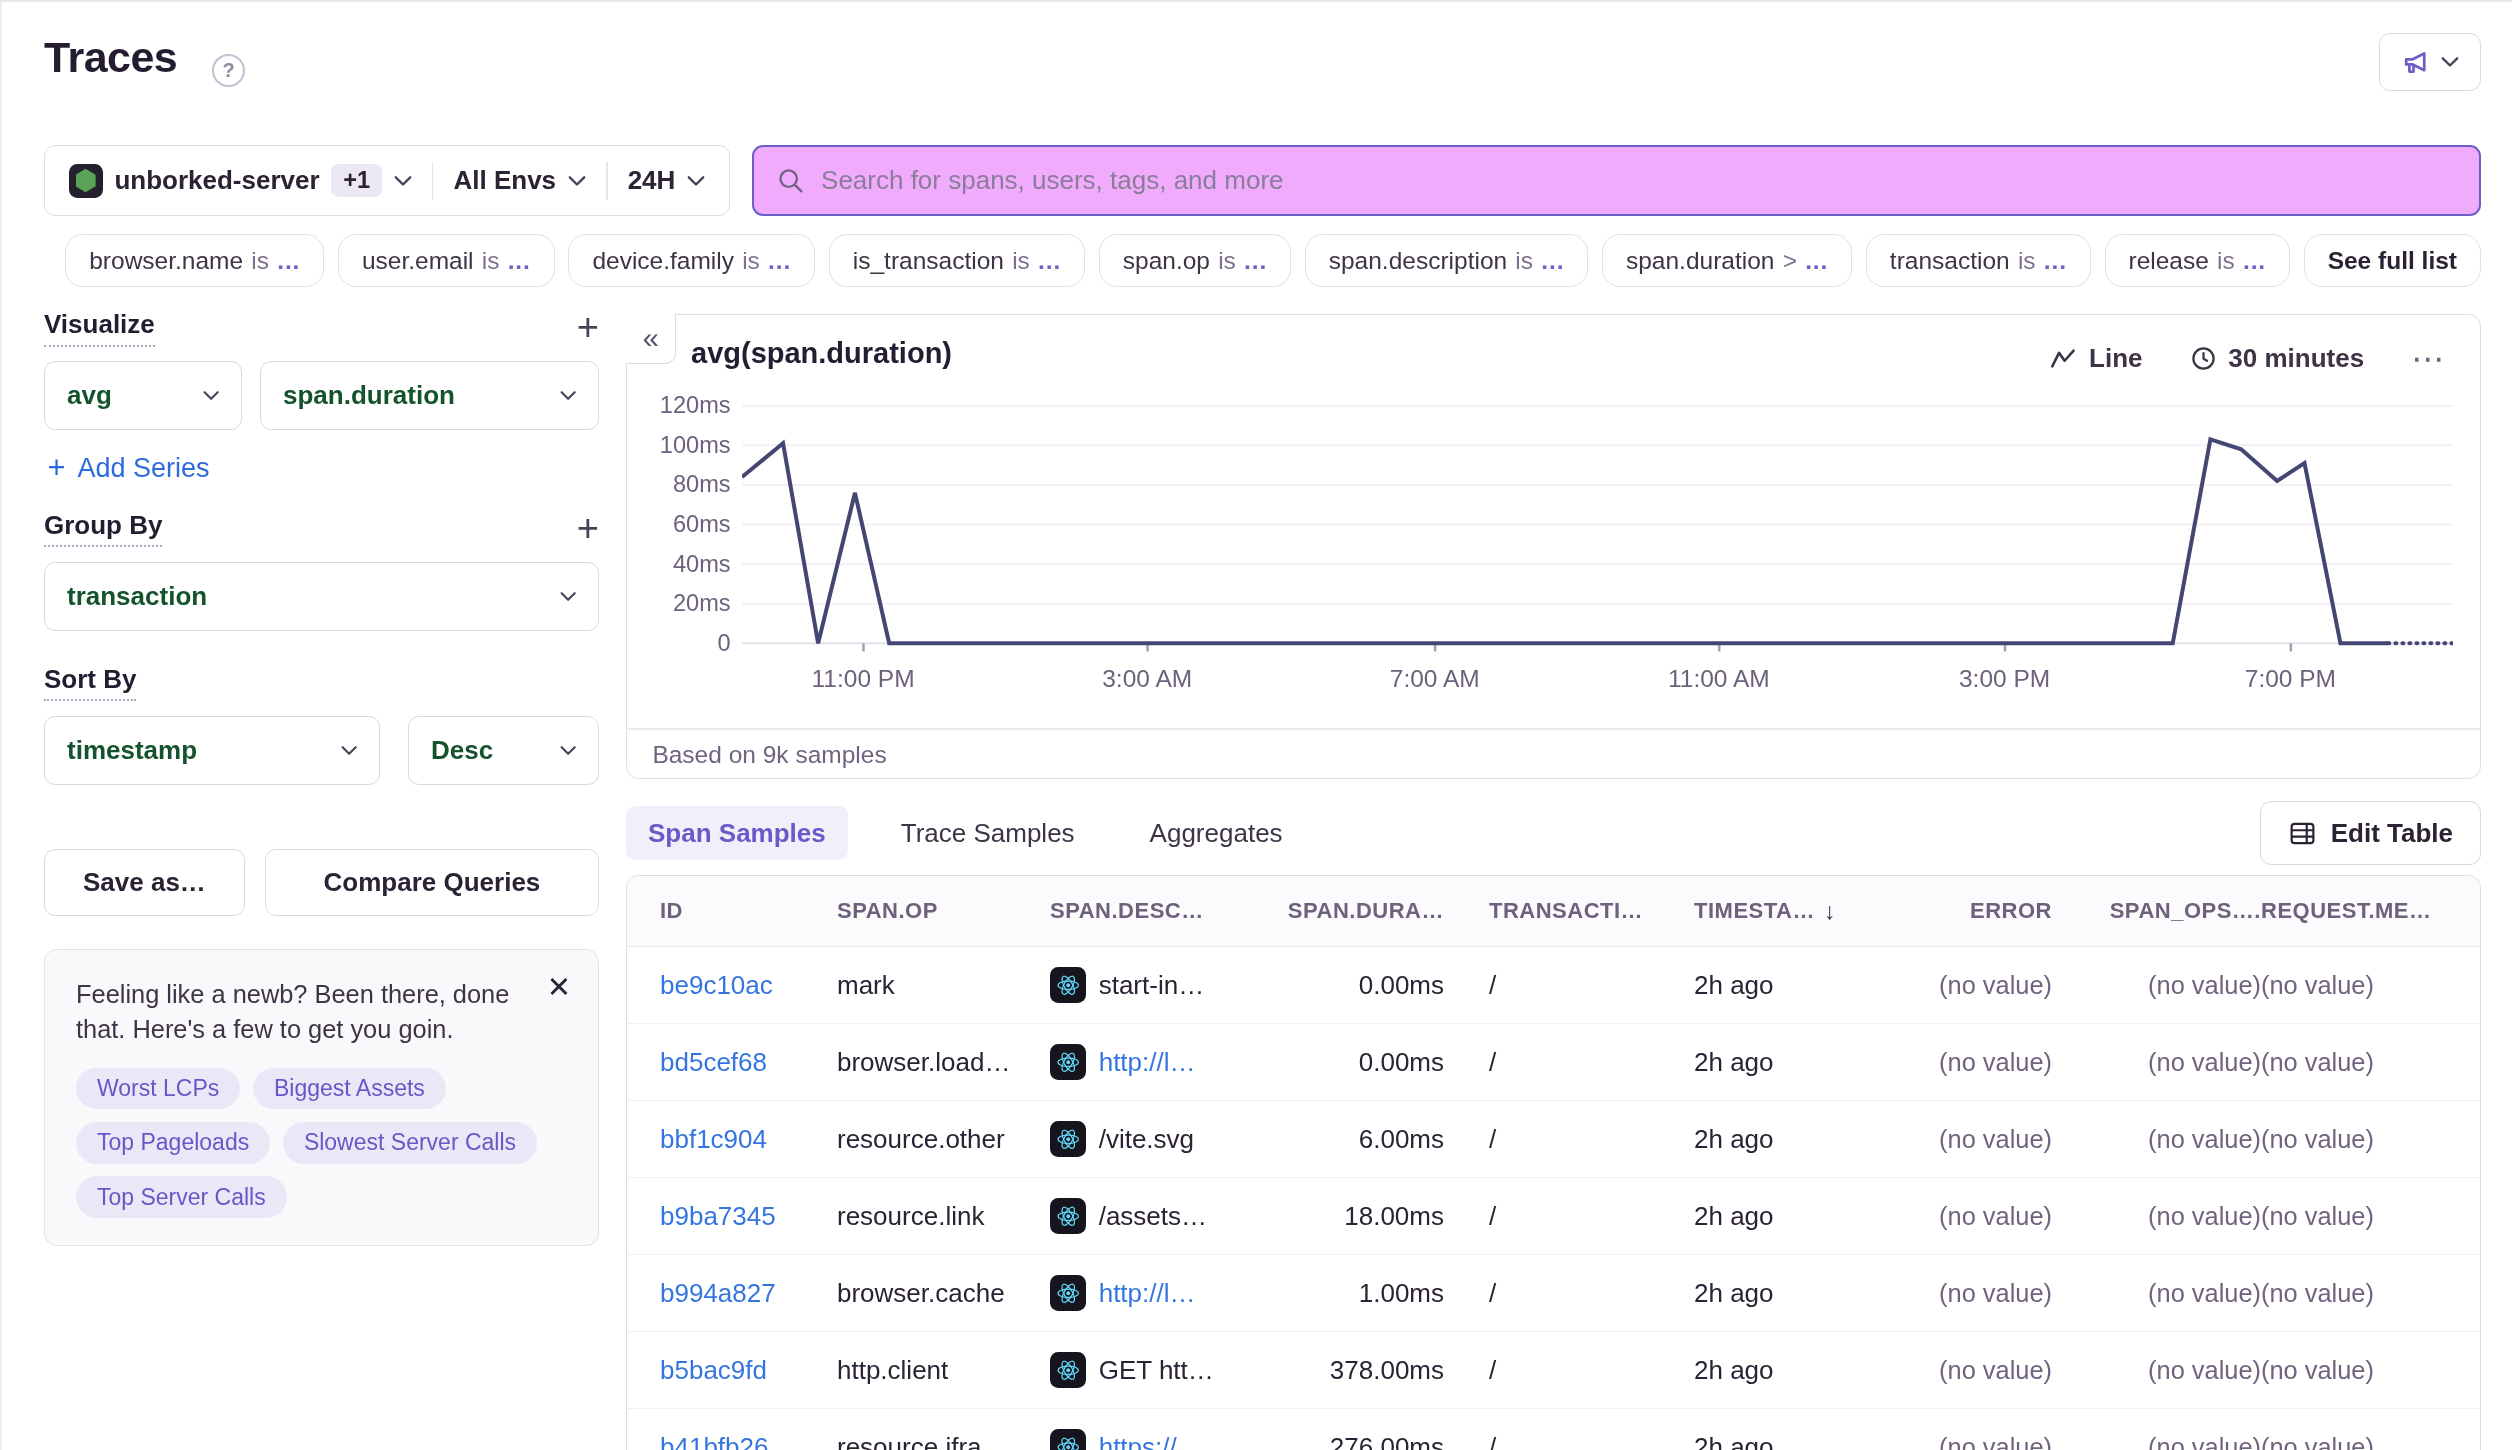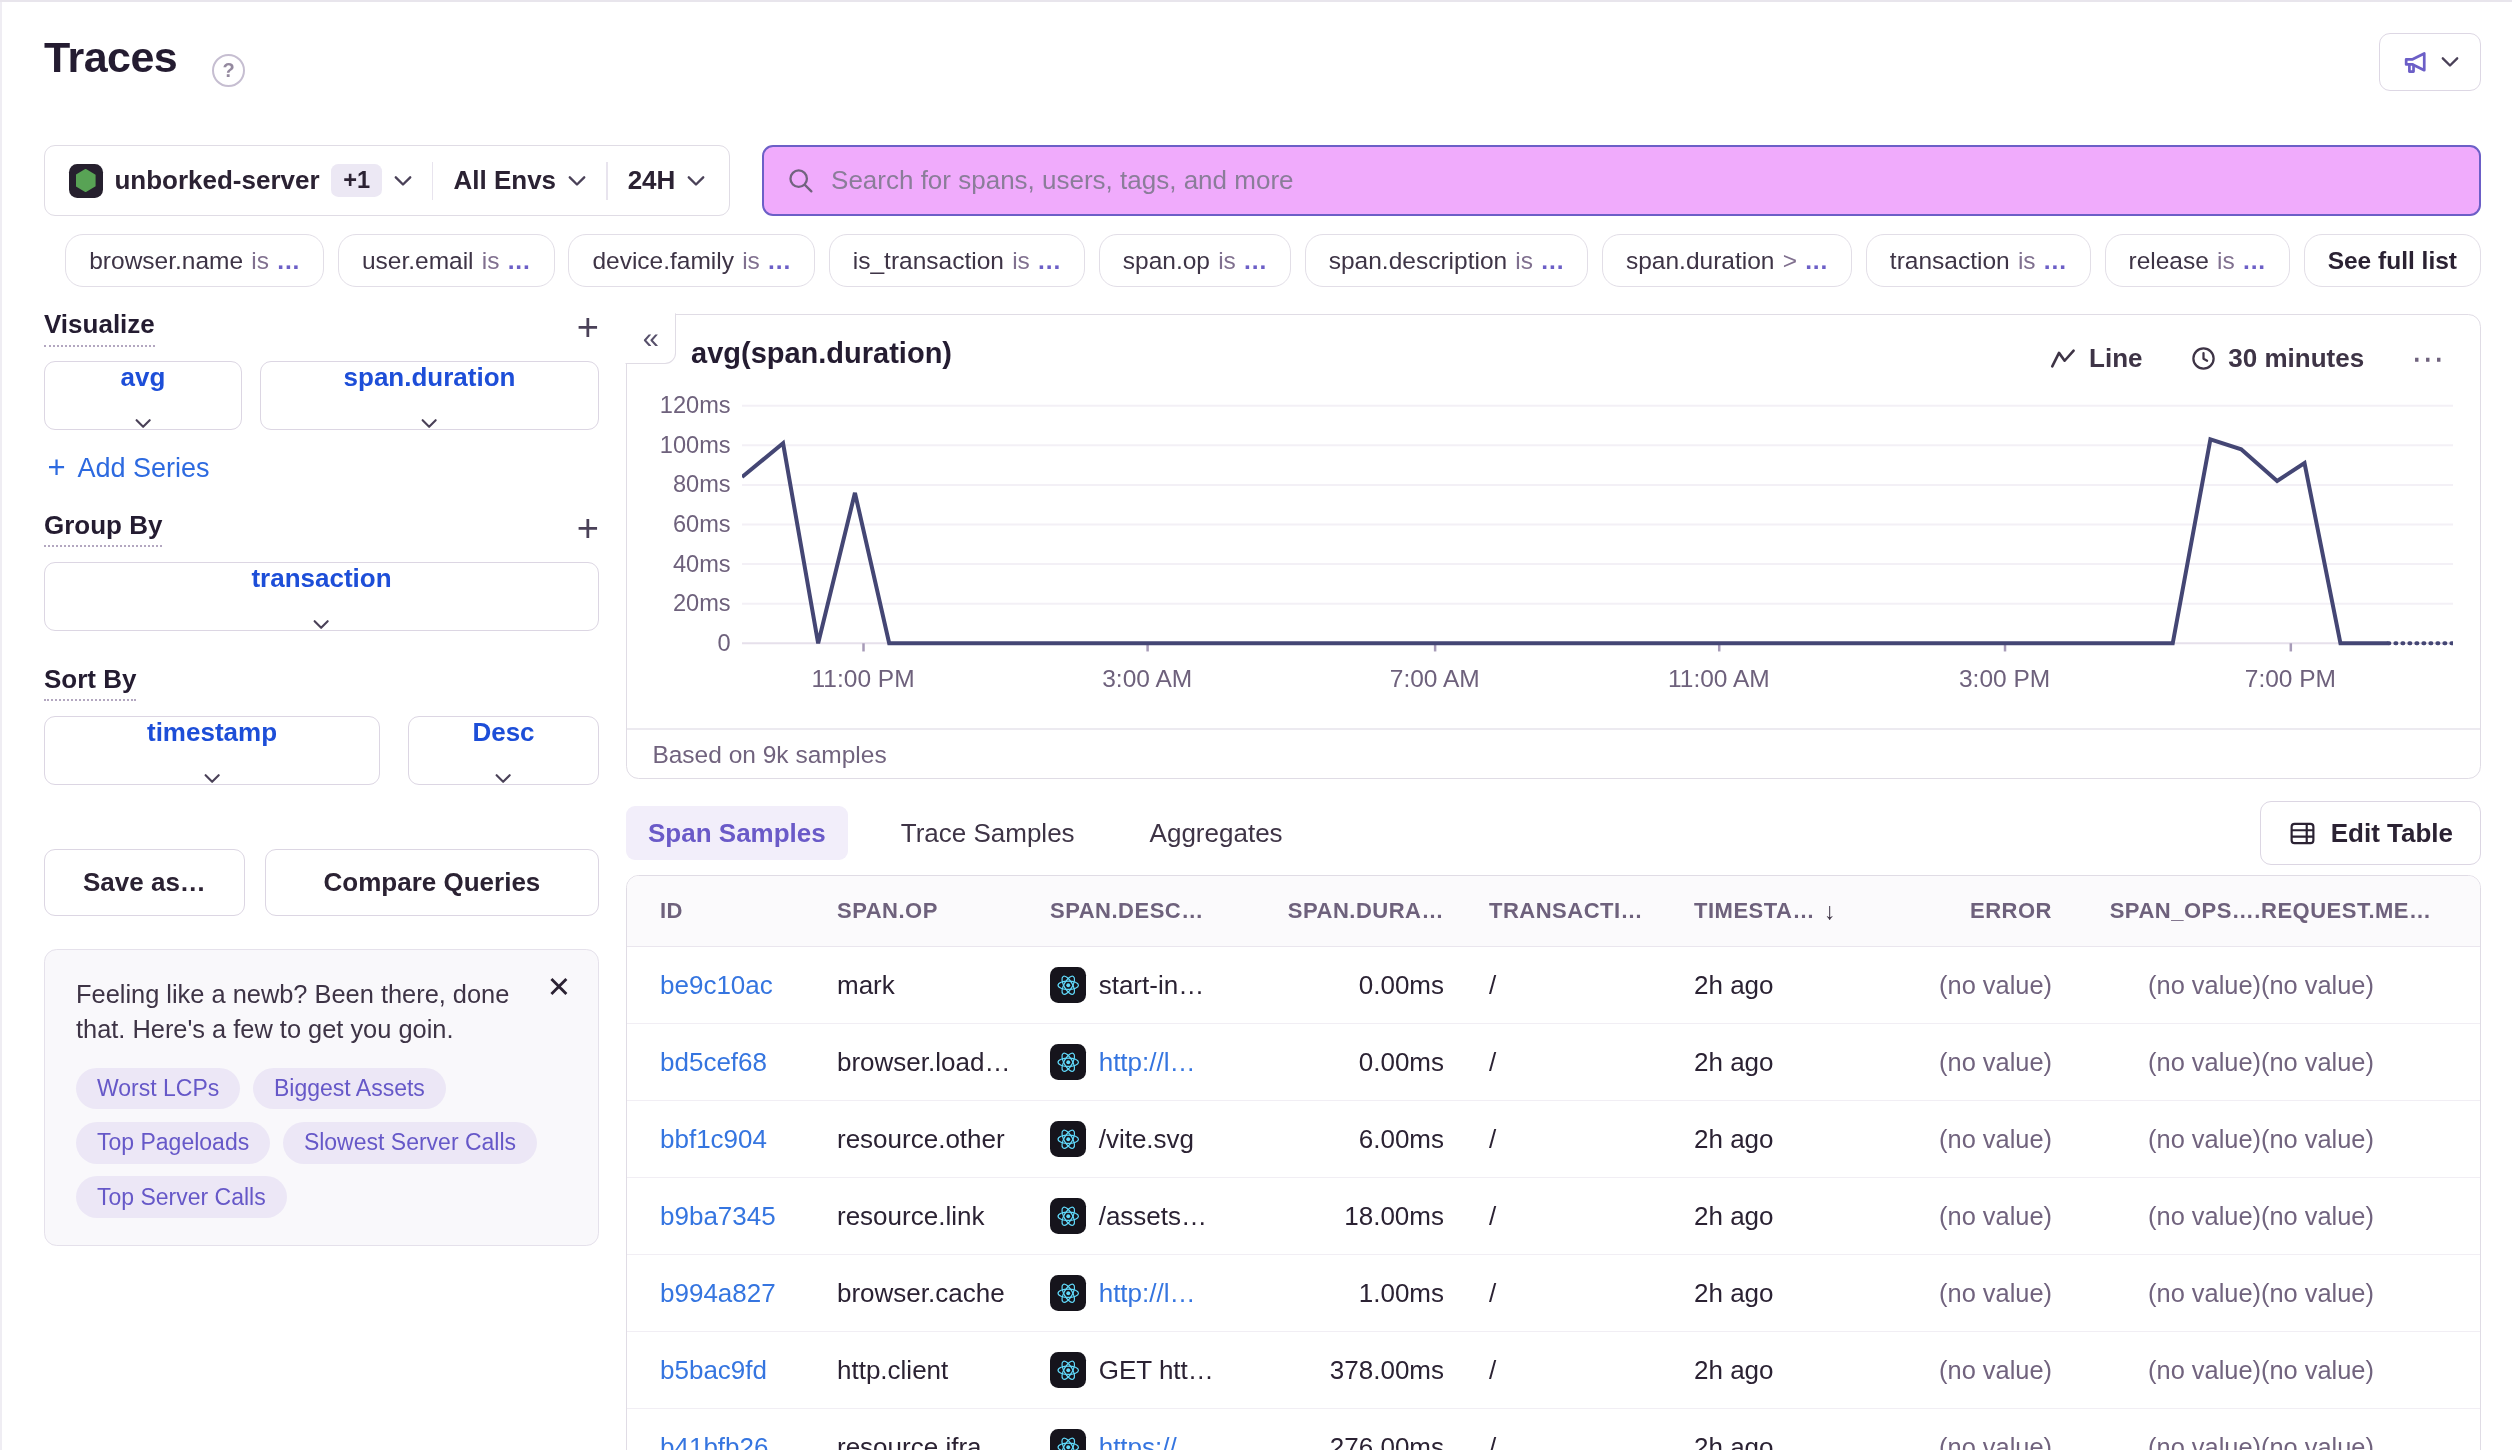--- a/index.html
+++ b/index.html
@@ -10,21 +10,21 @@
   .left-edge{position:absolute;top:1.8px;left:0;width:1.8px;bottom:0;background:#efedf3;}
 
   
   .page-title{position:absolute;left:44px;top:33px;font-size:43px;font-weight:700;color:#241c31;letter-spacing:-0.5px;}
   .help-icon{position:absolute;left:212px;top:54px;width:33px;height:33px;border:2.7px solid #c6bed1;border-radius:50%;
     color:#94899f;font-size:20px;font-weight:700;display:flex;align-items:center;justify-content:center;cursor:pointer;}
   .whatsnew-btn{position:absolute;right:31px;top:33px;width:102px;height:58px;border:1.8px solid #ddd7e4;border-radius:11px;
     background:#fff;display:flex;align-items:center;justify-content:center;gap:8.2px;cursor:pointer;}
 
   
-  .toolbar{position:absolute;left:44px;right:31px;top:145px;height:71px;display:flex;gap:32px;}
+  .toolbar{position:absolute;left:44px;right:31px;top:145px;height:71px;display:flex;gap:22px;}
   .filter-bar{display:flex;align-items:center;gap:20px;padding:0 23.6px;border:1.8px solid #e0dce5;border-radius:11px;background:#fff;height:71px;}
   .proj-seg,.env-seg,.time-seg{display:flex;align-items:center;gap:11.8px;cursor:pointer;}
   .proj-avatar{width:34px;height:34px;background:#26202e;border-radius:8.2px;display:flex;align-items:center;justify-content:center;}
   .proj-hex{width:20px;height:23.6px;background:#58a355;clip-path:polygon(50% 0,100% 26%,100% 74%,50% 100%,0 74%,0 26%);}
   .seg-label{font-size:26px;font-weight:700;color:#2b2233;white-space:nowrap;}
   .plusone-badge{background:#ece8f4;border-radius:7.3px;padding:2.7px 11.8px;font-size:23.6px;font-weight:700;color:#2b2233;}
   .vdiv{width:1.8px;height:38px;background:#e8e4ee;}
   .search-box{flex:1;border:2.7px solid #6c5fc7;border-radius:11px;height:71px;display:flex;align-items:center;gap:16.3px;padding:0 22px;background:#f0abfc;}
   .search-box input{border:none;outline:none;flex:1;font-size:26px;color:#2b2233;font-family:"Liberation Sans",sans-serif;background:transparent;}
   .search-box input::placeholder{color:#8a7d99;}
@@ -38,21 +38,21 @@
   .chip-dots{color:#6c5fc7;font-weight:700;letter-spacing:0.9px;}
   .chip.full-list{font-weight:700;color:#2b2233;}
 
   
   .sidebar{position:absolute;left:44px;top:309px;width:555px;}
   .section-head{display:flex;justify-content:space-between;align-items:center;margin-bottom:14.5px;}
   .section-label{font-size:26px;font-weight:700;color:#241c31;border-bottom:2.7px dotted #b3a7c0;padding-bottom:4.5px;cursor:default;}
   .plus-btn{font-size:38px;font-weight:300;color:#4a4158;line-height:33px;cursor:pointer;background:none;border:none;font-family:inherit;}
   .viz-controls{display:flex;gap:18px;margin-bottom:20px;}
   .select{height:69px;border:1.8px solid #dcd6e3;border-radius:11px;background:#fff;display:flex;align-items:center;
-    justify-content:space-between;padding:0 22px;font-size:26px;font-weight:600;color:#1d4ed8;cursor:pointer;font-family:inherit;flex-direction:column;}
+    justify-content:space-between;padding:0 22px;font-size:26px;font-weight:600;color:#14532d;cursor:pointer;font-family:inherit;}
   .sel-agg{width:198px;}
   .sel-field{flex:1;}
   .add-series{display:flex;align-items:center;gap:11.8px;color:#2d6ae0;font-size:27px;margin:0 0 23.6px 3.6px;cursor:pointer;background:none;border:none;font-family:inherit;}
   .add-series .plus{font-size:31px;font-weight:400;}
   .group-select{width:100%;margin-bottom:33px;}
   .sort-row{display:flex;gap:28px;margin-bottom:64px;}
   .sel-sort{flex:1;}
   .sel-dir{width:191px;}
   .btn-row{display:flex;gap:20px;margin-bottom:33px;}
   .ghost-btn{height:67px;border:1.8px solid #dcd6e3;border-radius:11px;background:#fff;font-size:26px;font-weight:700;color:#2b2233;

